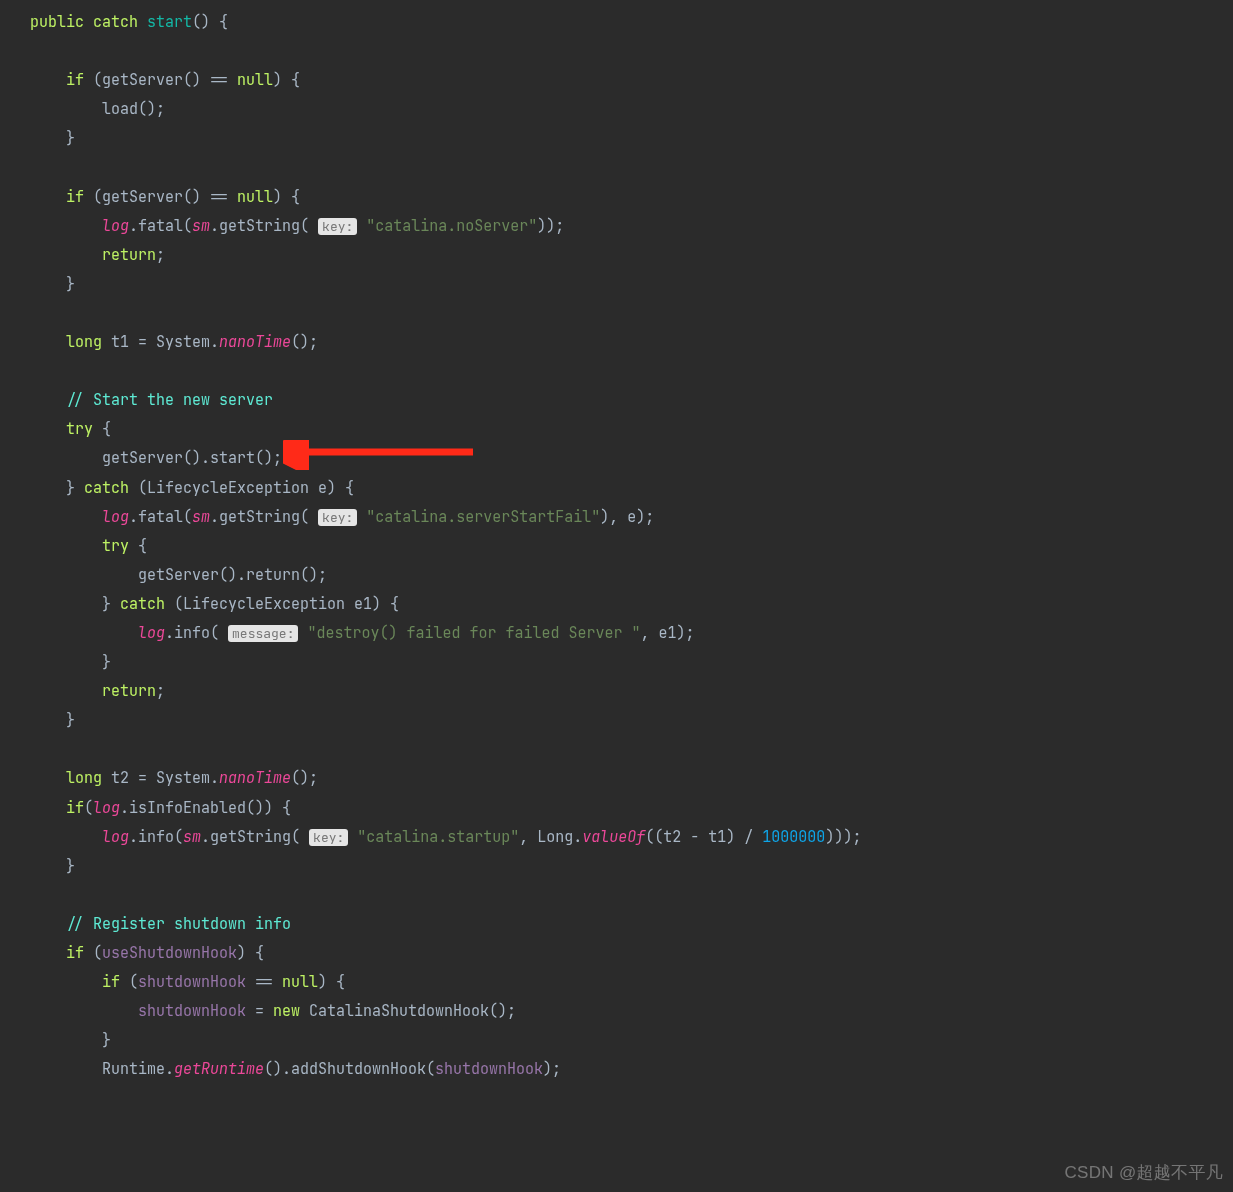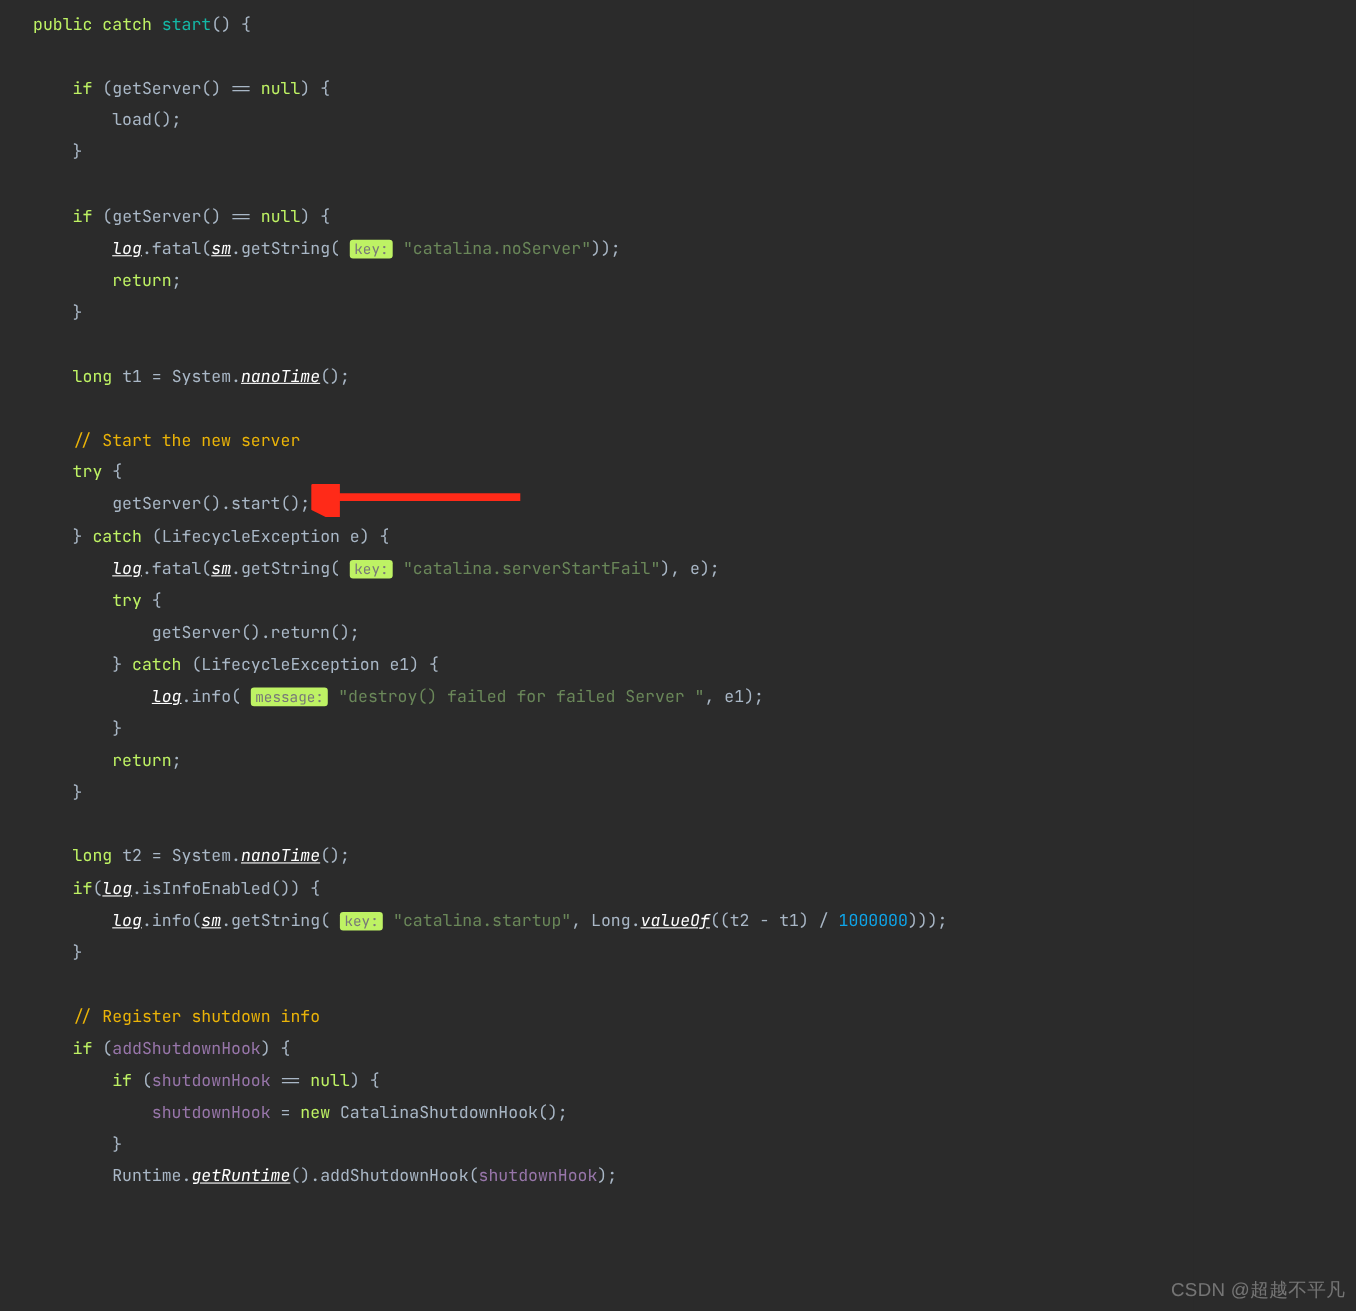--- a/index.html
+++ b/index.html
@@ -44,29 +44,29 @@
   .gutter-line {
     position: absolute;
     left: 30px;
     top: 0;
     width: 1px;
     height: 1192px;
     background: rgba(255,255,255,0.03);
   }
   .kw   { color: #bef264; }
   .mname{ color: #14b8a6; }
-  .it   { color: #ffffff; font-style: italic; text-decoration: underline; }
+  .it   { color: #ec4899; font-style: italic; }
   .field{ color: #9876aa; }
   .str  { color: #6a8759; }
-  .cmt  { color: #eab308; }
+  .cmt  { color: #5eead4; }
   .num  { color: #0ea5e9; }
   .pl   { color: #a9b7c6; }
   .hint {
     color: #787878;
-    background: #bef264;
+    background: #e5e5e5;
     border-radius: 3px;
     padding: 0 4px;
     font-size: 13px;
   }
   .watermark {
     position: absolute;
     right: 10px;
     bottom: 8px;
     color: rgba(255,255,255,0.35);
     font-family: -apple-system, "Segoe UI", sans-serif;
@@ -113,21 +113,21 @@
 <span class="pl">        }</span>
 <span class="pl">        </span><span class="kw">return</span><span class="pl">;</span>
 <span class="pl">    }</span>
 
 <span class="pl">    </span><span class="kw">long</span><span class="pl"> t2 = System.</span><span class="it">nanoTime</span><span class="pl">();</span>
 <span class="pl">    </span><span class="kw">if</span><span class="pl">(</span><span class="it">log</span><span class="pl">.isInfoEnabled()) {</span>
 <span class="pl">        </span><span class="it">log</span><span class="pl">.info(</span><span class="it">sm</span><span class="pl">.getString( </span><span class="hint">key:</span><span class="pl"> </span><span class="str">"catalina.startup"</span><span class="pl">, Long.</span><span class="it">valueOf</span><span class="pl">((t2 - t1) / </span><span class="num">1000000</span><span class="pl">)));</span>
 <span class="pl">    }</span>
 
 <span class="pl">    </span><span class="cmt">// Register shutdown info</span>
-<span class="pl">    </span><span class="kw">if</span><span class="pl"> (</span><span class="field">addShutdownHook</span><span class="pl">) {</span>
+<span class="pl">    </span><span class="kw">if</span><span class="pl"> (</span><span class="field">useShutdownHook</span><span class="pl">) {</span>
 <span class="pl">        </span><span class="kw">if</span><span class="pl"> (</span><span class="field">shutdownHook</span><span class="pl"> == </span><span class="kw">null</span><span class="pl">) {</span>
 <span class="pl">            </span><span class="field">shutdownHook</span><span class="pl"> = </span><span class="kw">new</span><span class="pl"> CatalinaShutdownHook();</span>
 <span class="pl">        }</span>
 <span class="pl">        Runtime.</span><span class="it">getRuntime</span><span class="pl">().addShutdownHook(</span><span class="field">shutdownHook</span><span class="pl">);</span></div>
 
 <svg class="arrow" width="200" height="30">
   <defs>
     <marker id="ah" markerWidth="7" markerHeight="7" refX="2" refY="3.5" orient="auto">
       <polygon points="0 0, 7 3.5, 0 7" fill="#ff2a18"></polygon>
     </marker>

